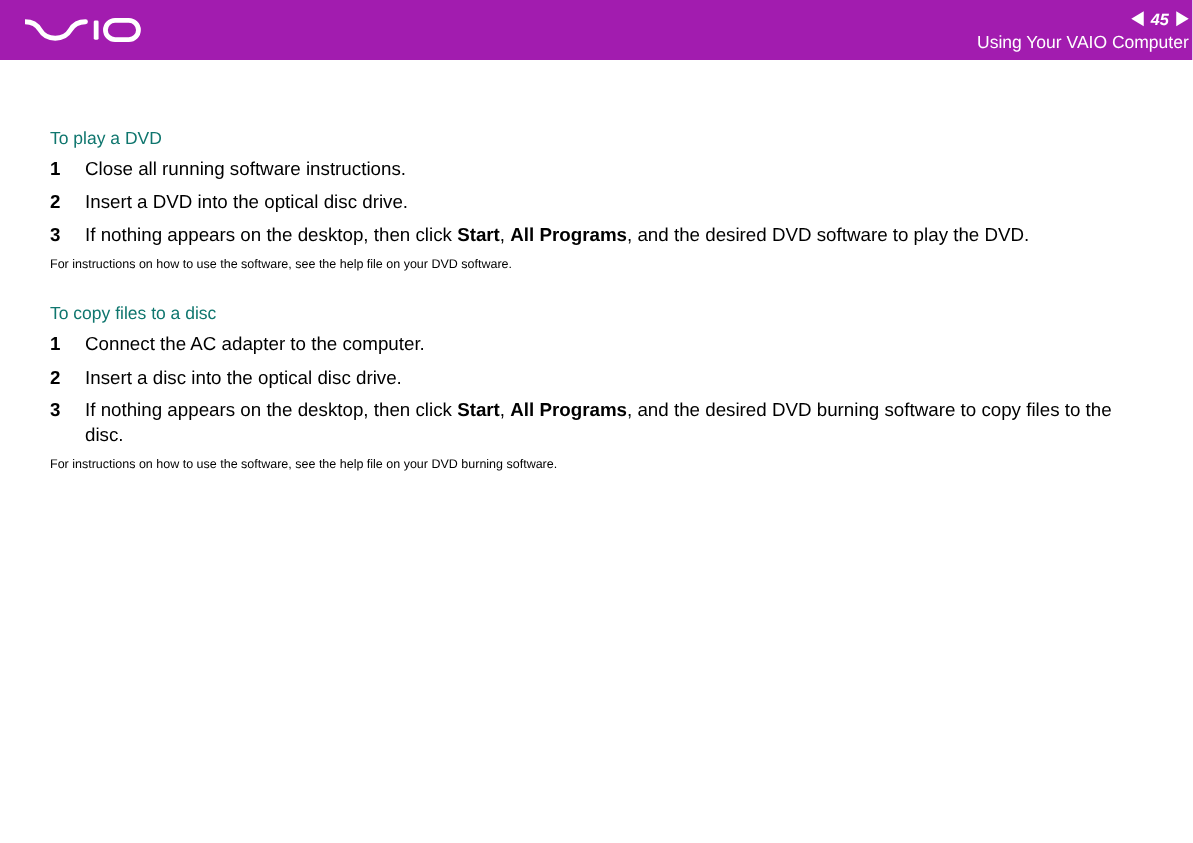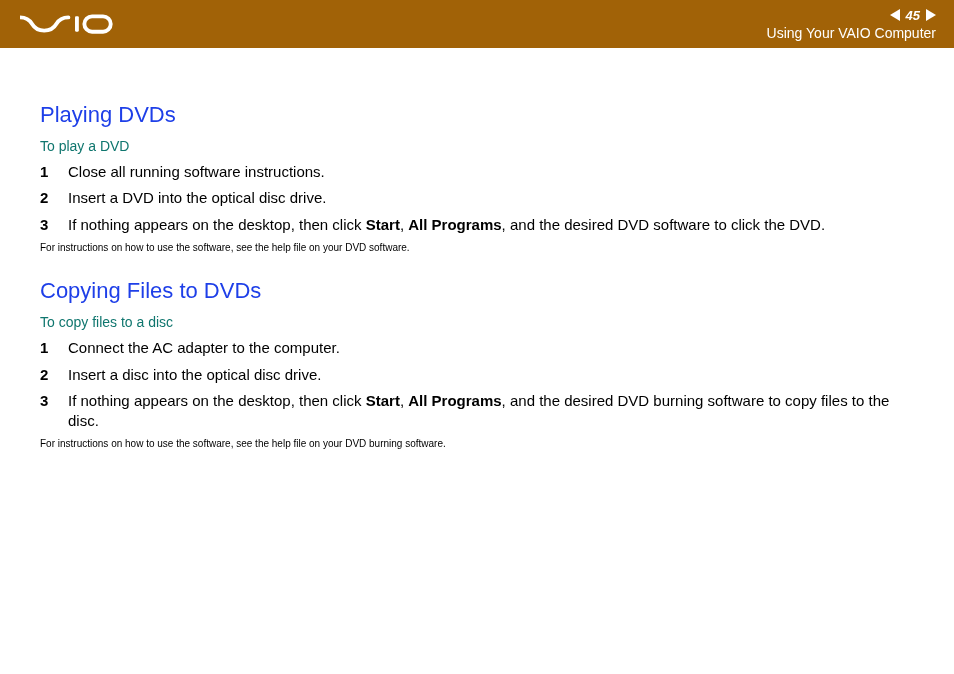--- a/index.html
+++ b/index.html
@@ -1,24 +1,24 @@
 <!DOCTYPE html>
 <html><head>
   <meta charset="utf-8">
   <style>
     * { margin: 0; padding: 0; box-sizing: border-box; }
     html, body { width: 954px; height: 674px; background: #fff; font-family: Arial, Helvetica, sans-serif; }
     .header {
       width: 100%;
       height: 48px;
-      background: #a16207;
+      background: #a21caf;
       display: flex;
       align-items: center;
       justify-content: space-between;
-      padding: 0 18px 0 20px;
+      padding: 0 3px 0 20px;
     }
     .logo {
       color: #fff;
       display: flex;
       align-items: center;
       height: 100%;
     }
     .logo svg { height: 22px; width: auto; display: block; }
     .header-right {
       display: flex;
@@ -109,39 +109,37 @@
       <div class="arrow-left"></div>
       <span class="page-num">45</span>
       <div class="arrow-right"></div>
     </div>
     <div class="section-label">Using Your VAIO Computer</div>
   </div>
 </div>
 
 <div class="content">
 
-  <div class="title">Playing DVDs</div>
   <div class="subtitle">To play a DVD</div>
   <ol class="step-list">
     <li class="step-item">
       <span class="step-num">1</span>
       <span class="step-text">Close all running software instructions.</span>
     </li>
     <li class="step-item">
       <span class="step-num">2</span>
       <span class="step-text">Insert a DVD into the optical disc drive.</span>
     </li>
     <li class="step-item">
       <span class="step-num">3</span>
-      <span class="step-text"><span>If nothing appears on the desktop, then click </span><span class="bold">Start</span><span>, </span><span class="bold">All Programs</span><span>, and the desired DVD software to click the DVD.</span></span>
+      <span class="step-text"><span>If nothing appears on the desktop, then click </span><span class="bold">Start</span><span>, </span><span class="bold">All Programs</span><span>, and the desired DVD software to play the DVD.</span></span>
     </li>
   </ol>
   <div class="note">For instructions on how to use the software, see the help file on your DVD software.</div>
 
-  <div class="title">Copying Files to DVDs</div>
   <div class="subtitle">To copy files to a disc</div>
   <ol class="step-list">
     <li class="step-item">
       <span class="step-num">1</span>
       <span class="step-text">Connect the AC adapter to the computer.</span>
     </li>
     <li class="step-item">
       <span class="step-num">2</span>
       <span class="step-text">Insert a disc into the optical disc drive.</span>
     </li>

